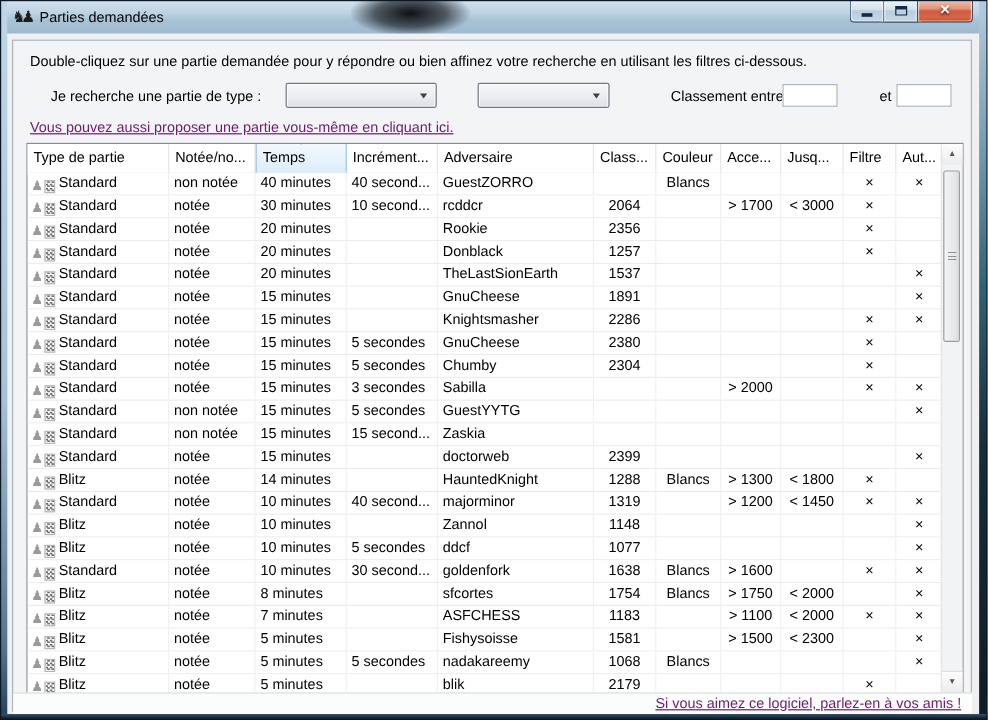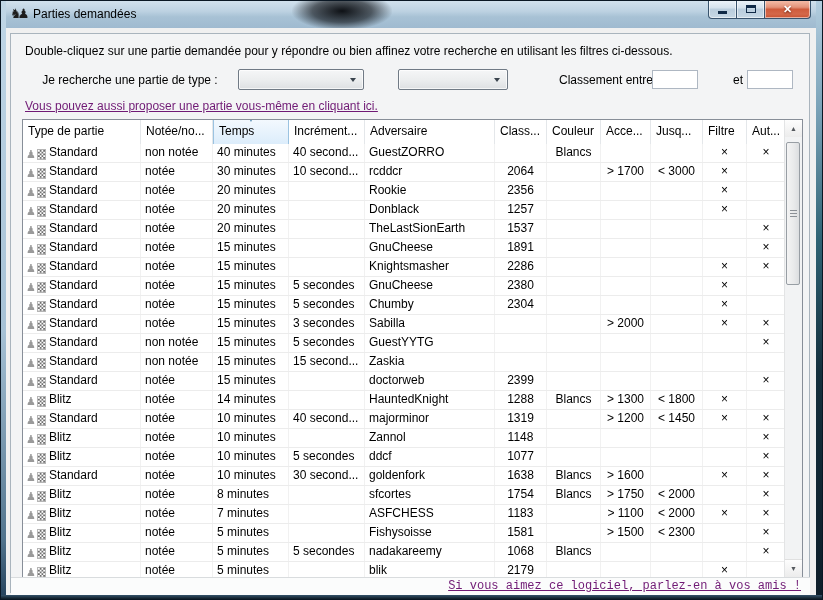--- a/index.html
+++ b/index.html
@@ -102,21 +102,21 @@
   .sb-up { top:0; } .sb-down { bottom:0; border-top:1px solid #e0e0e0; }
   .sb-thumb { position:absolute; left:1px; top:22px; width:14px; height:143px; box-sizing:border-box;
     border:1px solid #989ea4; border-radius:2px;
     background:linear-gradient(90deg,#f4f4f4 0%,#e8e9ea 60%,#dcdee0 100%); cursor:pointer; }
   .sb-thumb::after { content:''; position:absolute; left:3px; top:50%; margin-top:-4px; width:7px; height:8px;
     background:repeating-linear-gradient(180deg,#8b9096 0 1px,transparent 1px 3px); }
 
   
   .statusbar { position:absolute; left:5px; top:549px; width:799px; height:17px;
     background:#fbfcfc; border-top:1px solid #d9dcde; }
-  .share-link { position:absolute; right:9px; top:1px;font-family:Liberation Mono, monospace; }
+  .share-link { position:absolute; right:9px; top:1px; }
 </style>
 </head>
 <body>
 
 <div class="edge-left"></div>
 <div class="edge-right"></div>
 <div class="edge-bottom"></div>
 
 <div class="titlebar">
   <div class="title-blob"></div>

